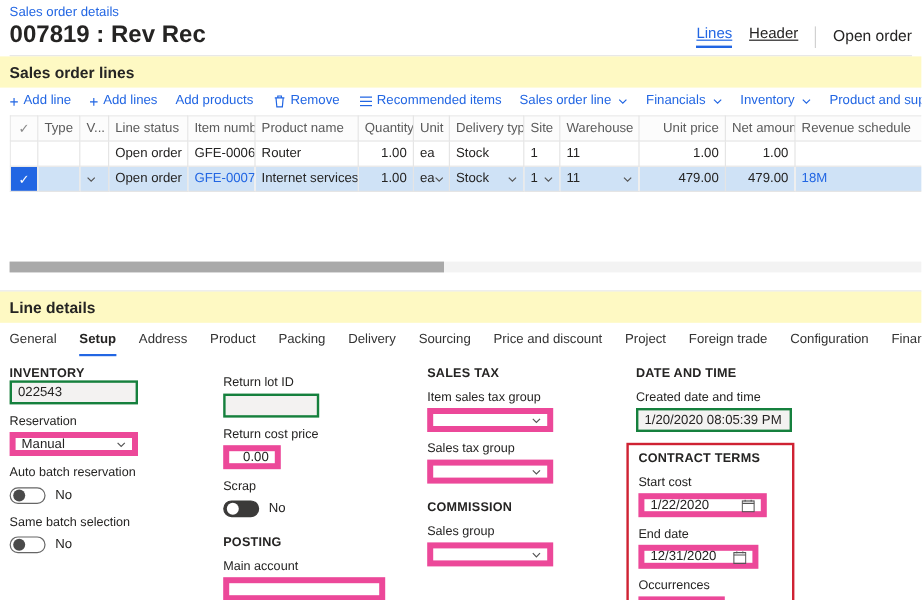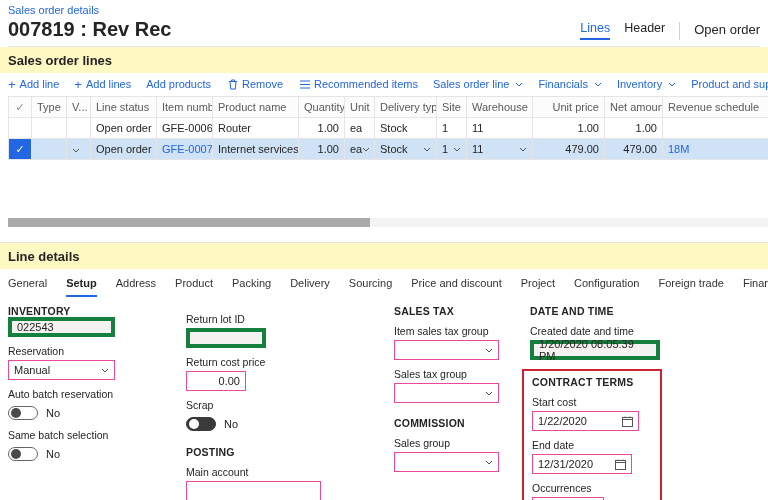--- a/index.html
+++ b/index.html
@@ -9,21 +9,21 @@
     background:#fff; color:#252423;
     font-family:"Liberation Sans", sans-serif; font-size:11px;
   }
 
   
   .page-header { padding:4px 8px 0; }
   .breadcrumb { color:#2266E3; font-size:11px; line-height:13px; cursor:pointer; display:inline-block; }
   .title-row { display:flex; justify-content:space-between; align-items:flex-end; padding-bottom:5px; border-bottom:1px solid #e3e3e3; }
   .page-title { font-size:20px; font-weight:700; line-height:23px; margin-top:1px; }
   .view-controls { display:flex; align-items:center; gap:14px; font-size:12.5px; padding-bottom:1px; }
-  .vc-tab { cursor:pointer; padding-bottom:3px; border-bottom:2px solid transparent; }
+  .vc-tab { cursor:pointer; padding-bottom:3px; border-bottom:2px solid transparent;text-decoration:underline; }
   .vc-tab.active { color:#2266E3; border-bottom-color:#2266E3; }
   .vc-divider { width:1px; height:18px; background:#d1d1d1; }
   .order-status { font-size:13px; padding-bottom:3px; }
 
   
   .section-band { background:#fef9c3; padding:6px 8px 5px; font-size:13px; font-weight:700; }
 
   
   .toolbar { display:flex; align-items:center; gap:15px; padding:5px 8px 6px; color:#2266E3; white-space:nowrap; overflow:hidden; }
   .tb-item { display:flex; align-items:center; gap:4px; cursor:pointer; flex:none; }
@@ -56,27 +56,27 @@
   
   .detail-tabs { display:flex; gap:19px; padding:0 8px; height:28px; align-items:stretch; white-space:nowrap; overflow:hidden; }
   .dtab { padding:8px 0 4px; cursor:pointer; border-bottom:2px solid transparent; color:#333; flex:none; }
   .dtab.active { font-weight:700; color:#252423; border-bottom-color:#2266E3; }
 
   
   .form { position:relative; height:210px; }
   .fcol { position:absolute; top:8px; }
   .fcol1 { left:8px;   width:165px; }
   .fcol2 { left:186px; width:150px; }
-  .fcol3 { left:356px; width:106px;margin-left:38px; }
+  .fcol3 { left:356px; width:106px; }
   .fcol4 { left:530px; width:134px; }
   .gheading { font-weight:700; font-size:10.5px; letter-spacing:.2px; }
   .flabel { margin:8px 0 3px; font-size:10.5px; }
   .field { height:20px; display:flex; align-items:center; padding:0 5px; font-size:11px; background:#fff; }
-  .ro { background:#f3f2f1; border:4px solid #15803d; }
-  .ed { border:1px solid #ec4899; }
+  .ro { background:#f3f2f1; border:2px solid #15803d; }
+  .ed { border:5px solid #ec4899; }
   .dd { justify-content:space-between; }
   .numf { justify-content:flex-end; }
   .datef { justify-content:space-between; }
   .toggle-row { display:flex; align-items:center; gap:8px; margin-top:5px; height:16px; }
   .toggle { width:30px; height:14px; border:1px solid #666; border-radius:8px; position:relative; background:#fff; flex:none; }
   .toggle .knob { position:absolute; left:2px; top:1px; width:10px; height:10px; border-radius:50%; background:#4a4a4a; }
   .toggle.dark { background:#3b3a39; border-color:#3b3a39; }
   .toggle.dark .knob { background:#fff; }
   .subheading { margin-top:14px; }
   .contract-box { border:2px solid #cf2233; margin:9px 0 0 -8px; padding:5px 8px 30px; width:140px; }
@@ -289,22 +289,22 @@
 <div class="detail-tabs">
   <span class="dtab">General</span>
   <span class="dtab active">Setup</span>
   <span class="dtab">Address</span>
   <span class="dtab">Product</span>
   <span class="dtab">Packing</span>
   <span class="dtab">Delivery</span>
   <span class="dtab">Sourcing</span>
   <span class="dtab">Price and discount</span>
   <span class="dtab">Project</span>
+  <span class="dtab">Foreign trade</span>
   <span class="dtab">Configuration</span>
-  <span class="dtab">Foreign trade</span>
   <span class="dtab">Financial dimensions</span>
 
 </div>
 
 <div class="form">
 
   <div class="fcol fcol1">
     <div class="gheading">INVENTORY</div>
     <div class="field ro" style="width:107px">
         <span>022543</span>
@@ -333,21 +333,21 @@
       <span>No</span>
     </div>
   </div>
 
   <div class="fcol fcol2">
     <div class="flabel">Return lot ID</div>
     <div class="field ro" style="width:80px">
         <span></span>
       </div>
     <div class="flabel">Return cost price</div>
-    <div class="field ed numf" style="width:60px">
+    <div class="field ed numf" style="width:48px">
         <span>0.00</span>
       </div>
     <div class="flabel">Scrap</div>
     <div class="toggle-row">
       <span class="toggle dark">
           <span class="knob"></span>
         </span>
       <span>No</span>
     </div>
     <div class="gheading subheading">POSTING</div>

